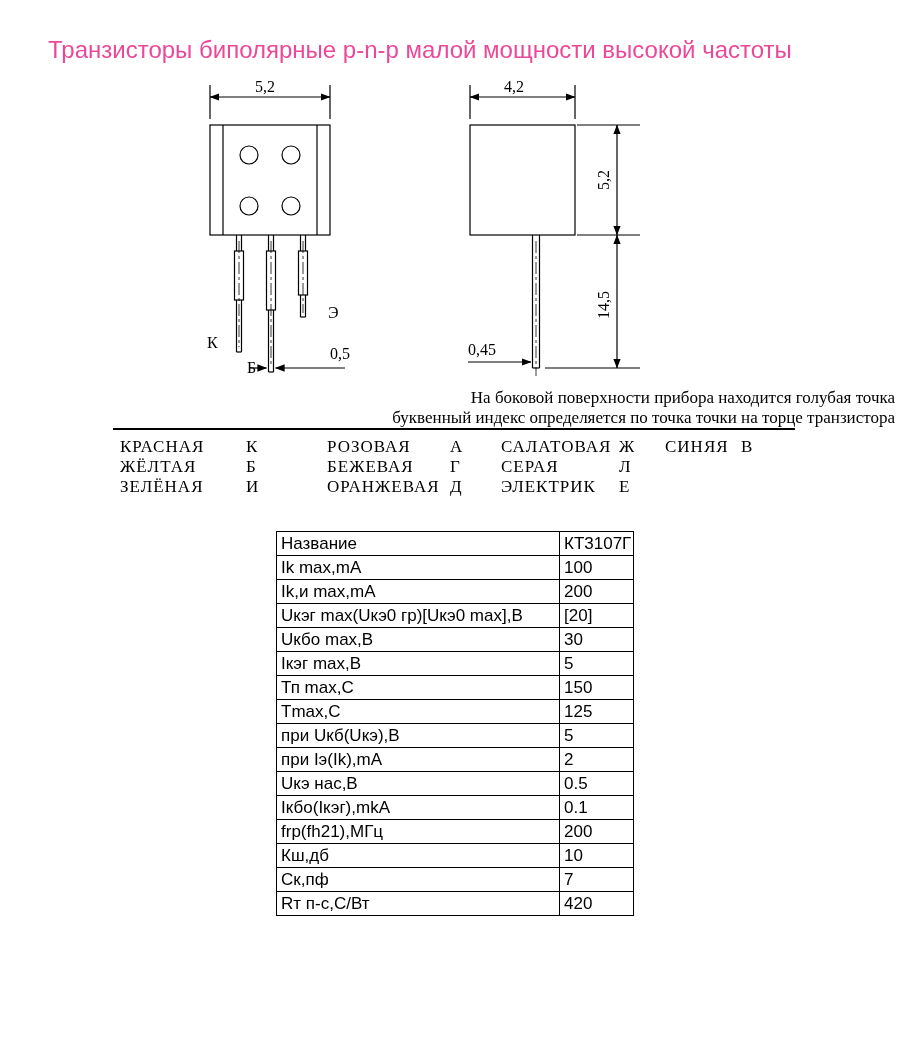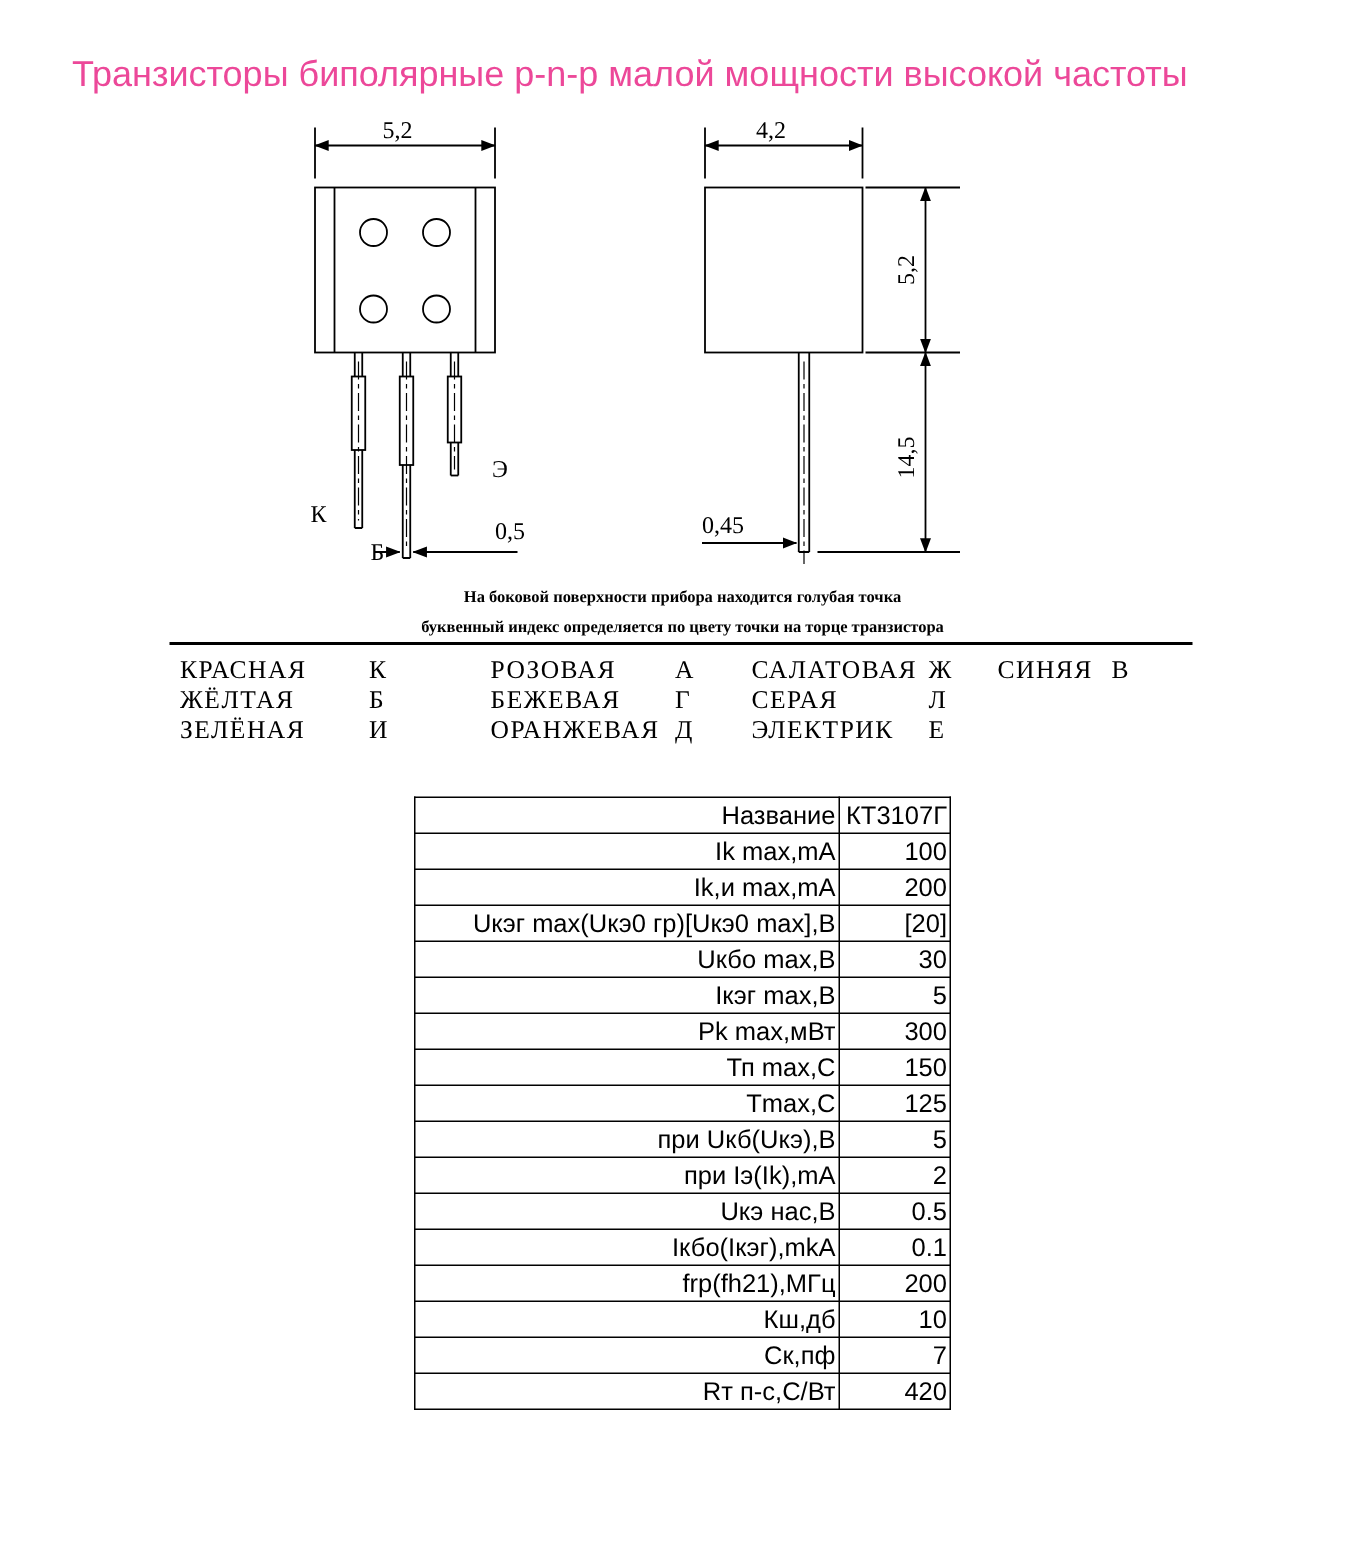--- a/index.html
+++ b/index.html
@@ -6,37 +6,37 @@
   body{
     width:909px;height:1041px;background:#ffffff;color:#000;
     font-family:"Liberation Sans",sans-serif;position:relative;overflow:hidden;
   }
   .title{
     position:absolute;left:48px;top:20px;width:855px;
     font-size:24px;font-weight:400;color:#ec4899;white-space:nowrap;
   }
   .drawing{position:absolute;left:0;top:55px;}
   .notes{
-    position:absolute;left:15px;top:388px;width:880px;text-align:center;
-    font-family:"Liberation Serif",serif;font-size:11px;font-weight:700;line-height:20px;
+    position:absolute;left:15px;top:388px;width:880px;text-align:right;
+    font-family:"Liberation Serif",serif;font-size:17px;font-weight:400;line-height:20px;
   }
   .rule{position:absolute;left:113px;top:428px;width:682px;border-top:2px solid #000;}
   .color-table{
     position:absolute;left:120px;top:437px;width:690px;border-collapse:collapse;table-layout:fixed;
     font-family:Liberation Serif, serif;font-size:17px;letter-spacing:1px;
   }
   .color-table td{height:20px;padding:0;vertical-align:middle;white-space:nowrap;overflow:hidden;}
   .spec-table{
     position:absolute;left:276px;top:531px;border-collapse:collapse;table-layout:fixed;
     font-size:17px;
   }
   .spec-table tr{height:24px;}
   .spec-table td{
     border:1.5px solid #000;padding:0 2px 0 4px;vertical-align:middle;
-    white-space:nowrap;overflow:hidden;text-align:right;
+    white-space:nowrap;overflow:hidden;
   }
   .spec-table .c-param{width:283px;}
   .spec-table .c-value{width:71px;}
 </style>
 </head>
 <body>
 
 <div>
 
   <h1 class="title">Транзисторы биполярные p-n-p малой мощности высокой частоты</h1>
@@ -145,21 +145,21 @@
       <text x="328" y="263">Э</text>
       <text x="504" y="37">4,2</text>
       <text x="609" y="125" text-anchor="middle" transform="rotate(-90 609 125)">5,2</text>
       <text x="609" y="250" text-anchor="middle" transform="rotate(-90 609 250)">14,5</text>
       <text x="468" y="300">0,45</text>
     </g>
   </svg>
 
   <div class="notes">
     <div>На боковой поверхности прибора находится голубая точка</div>
-    <div>буквенный индекс определяется по цвету точки на торце транзистора</div>
+    <div>буквенный индекс определяется по точка точки на торце транзистора</div>
   </div>
 
   <div class="rule"></div>
 
   <table class="color-table">
     <colgroup>
       <col style="width:126px">
         <col style="width:81px">
       <col style="width:123px">
         <col style="width:51px">
@@ -226,24 +226,20 @@
       </tr>
       <tr>
         <td>Uкбо max,В</td>
         <td>30</td>
       </tr>
       <tr>
         <td>Iкэг max,В</td>
         <td>5</td>
       </tr>
       <tr>
-        <td>Pk max,мВт</td>
-        <td>300</td>
-      </tr>
-      <tr>
         <td>Тп max,С</td>
         <td>150</td>
       </tr>
       <tr>
         <td>Тmax,С</td>
         <td>125</td>
       </tr>
       <tr>
         <td>при Uкб(Uкэ),В</td>
         <td>5</td>

